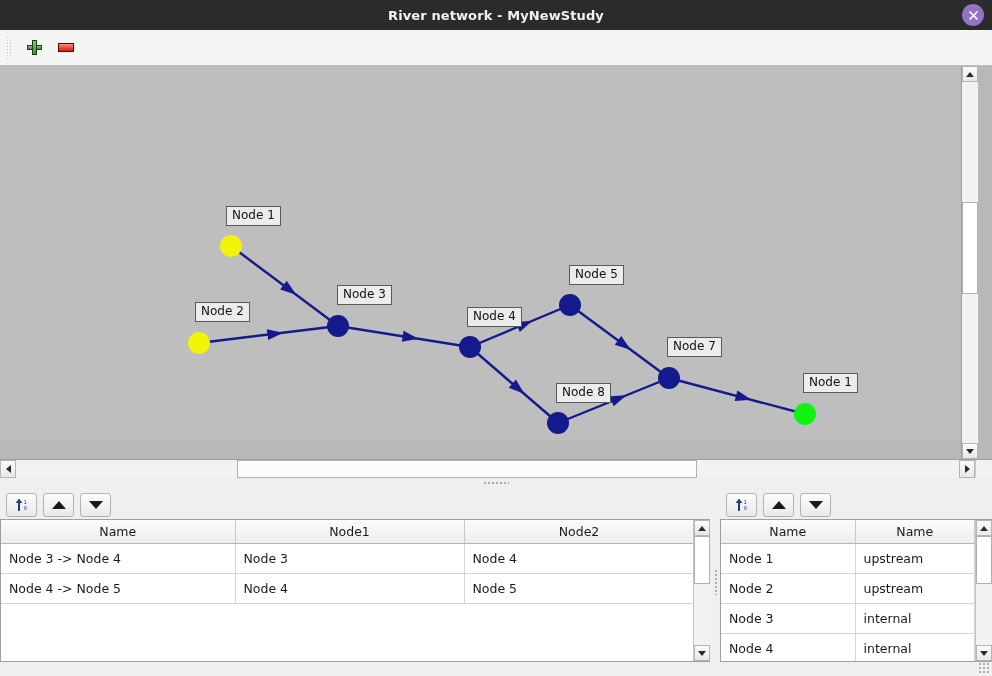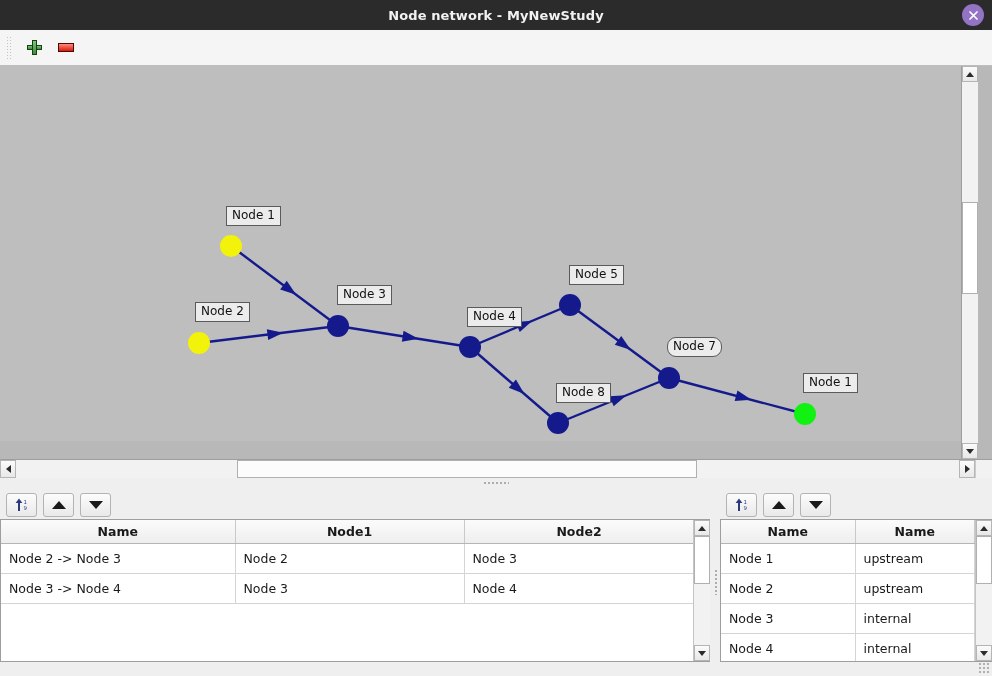--- a/index.html
+++ b/index.html
@@ -243,21 +243,21 @@
     width: 100%;
     table-layout: fixed;
     font-size: 12.5px;
     color: #1a1a1a;
   }
   table.grid th {
     background: linear-gradient(#fbfbfb, #eeeeee);
     border-right: 1px solid #c9c9c9;
     border-bottom: 1px solid #b5b5b5;
     height: 23px;
-    font-weight: bold;
+    font-weight: normal;
     font-size: 12.5px;
     text-align: center;
     color: #1a1a1a;
     cursor: pointer;
     padding: 0;
   }
   table.grid td {
     height: 29px;
     border-right: 1px solid #d4d4d4;
     border-bottom: 1px solid #d4d4d4;
@@ -294,21 +294,21 @@
     background-image: radial-gradient(#b0b0b0 1px, transparent 1px);
     background-size: 4px 4px;
   }
 </style>
 </head>
 <body>
 
 <div class="window">
 
   <div class="titlebar">
-    <span class="title">Node network - MyNewStudy</span>
+    <span class="title">River network - MyNewStudy</span>
     <div class="close-btn">
       <svg width="11" height="11" viewBox="0 0 11 11">
         <path d="M2 2 L9 9 M9 2 L2 9" stroke="#ffffff" stroke-width="1.7" stroke-linecap="round"></path>
       </svg>
     </div>
   </div>
 
   <div class="toolbar">
     <div class="tb-grip"></div>
     <div class="tb-btn">
@@ -350,21 +350,21 @@
           <circle cx="669" cy="312" r="11" fill="#141a8c"></circle>
           <circle cx="805" cy="348" r="11" fill="#12f212"></circle>
         </svg>
       <div id="node-labels">
           <div class="node-label" style="left: 226px; top: 140px;">Node 1</div>
           <div class="node-label" style="left: 195px; top: 236px;">Node 2</div>
           <div class="node-label" style="left: 337px; top: 219px;">Node 3</div>
           <div class="node-label" style="left: 467px; top: 241px;">Node 4</div>
           <div class="node-label" style="left: 569px; top: 199px;">Node 5</div>
           <div class="node-label" style="left: 556px; top: 317px;">Node 8</div>
-          <div class="node-label" style="left: 667px; top: 271px; border-radius: 9px;">Node 7</div>
+          <div class="node-label" style="left: 667px; top: 271px;">Node 7</div>
           <div class="node-label" style="left: 803px; top: 307px;">Node 1</div>
         </div>
     </div>
     <div class="vscroll">
       <div class="sb-btn">
           <span class="arrow-up"></span>
         </div>
       <div class="sb-track">
         <div class="sb-thumb" style="top:120px;height:92px;"></div>
       </div>
@@ -420,28 +420,28 @@
               </colgroup>
             <thead>
                 <tr id="reaches-head">
                   <th>Name</th>
                   <th>Node1</th>
                   <th>Node2</th>
                 </tr>
               </thead>
             <tbody id="reaches-body">
                 <tr>
-                  <td>Node 2 -&gt; Node 3</td>
-                  <td>Node 2</td>
-                  <td>Node 3</td>
-                </tr>
-                <tr>
                   <td>Node 3 -&gt; Node 4</td>
                   <td>Node 3</td>
                   <td>Node 4</td>
+                </tr>
+                <tr>
+                  <td>Node 4 -&gt; Node 5</td>
+                  <td>Node 4</td>
+                  <td>Node 5</td>
                 </tr>
               </tbody>
           </table>
         </div>
         <div class="tbl-vscroll">
           <div class="sb-btn">
               <span class="arrow-up"></span>
             </div>
           <div class="sb-track">
             <div class="sb-thumb" style="top:0;height:48px;"></div>

